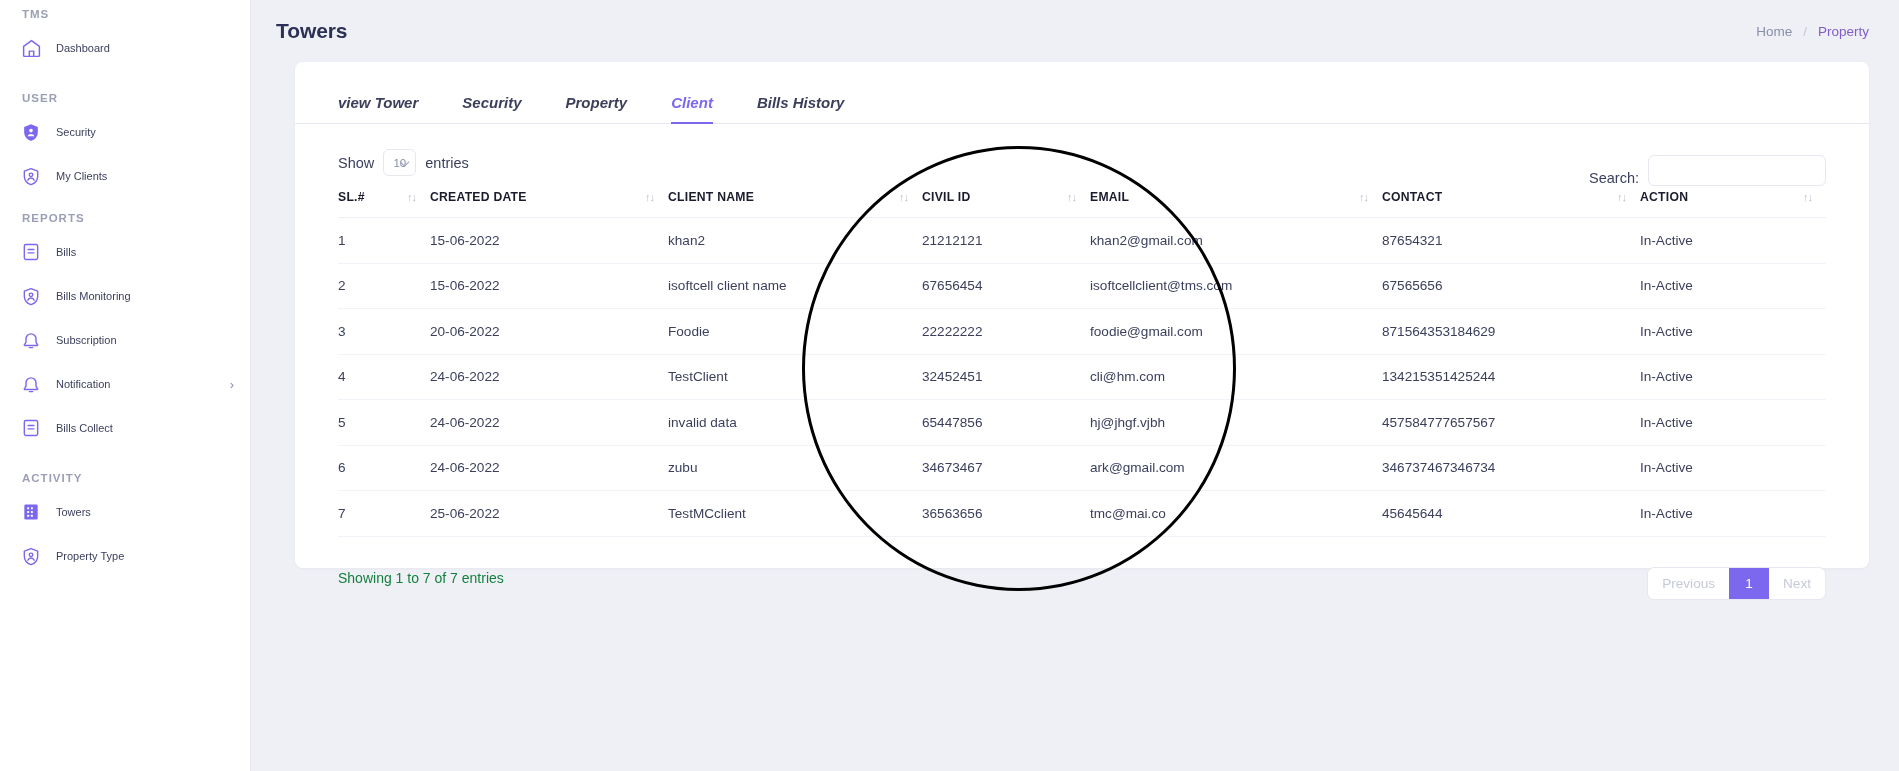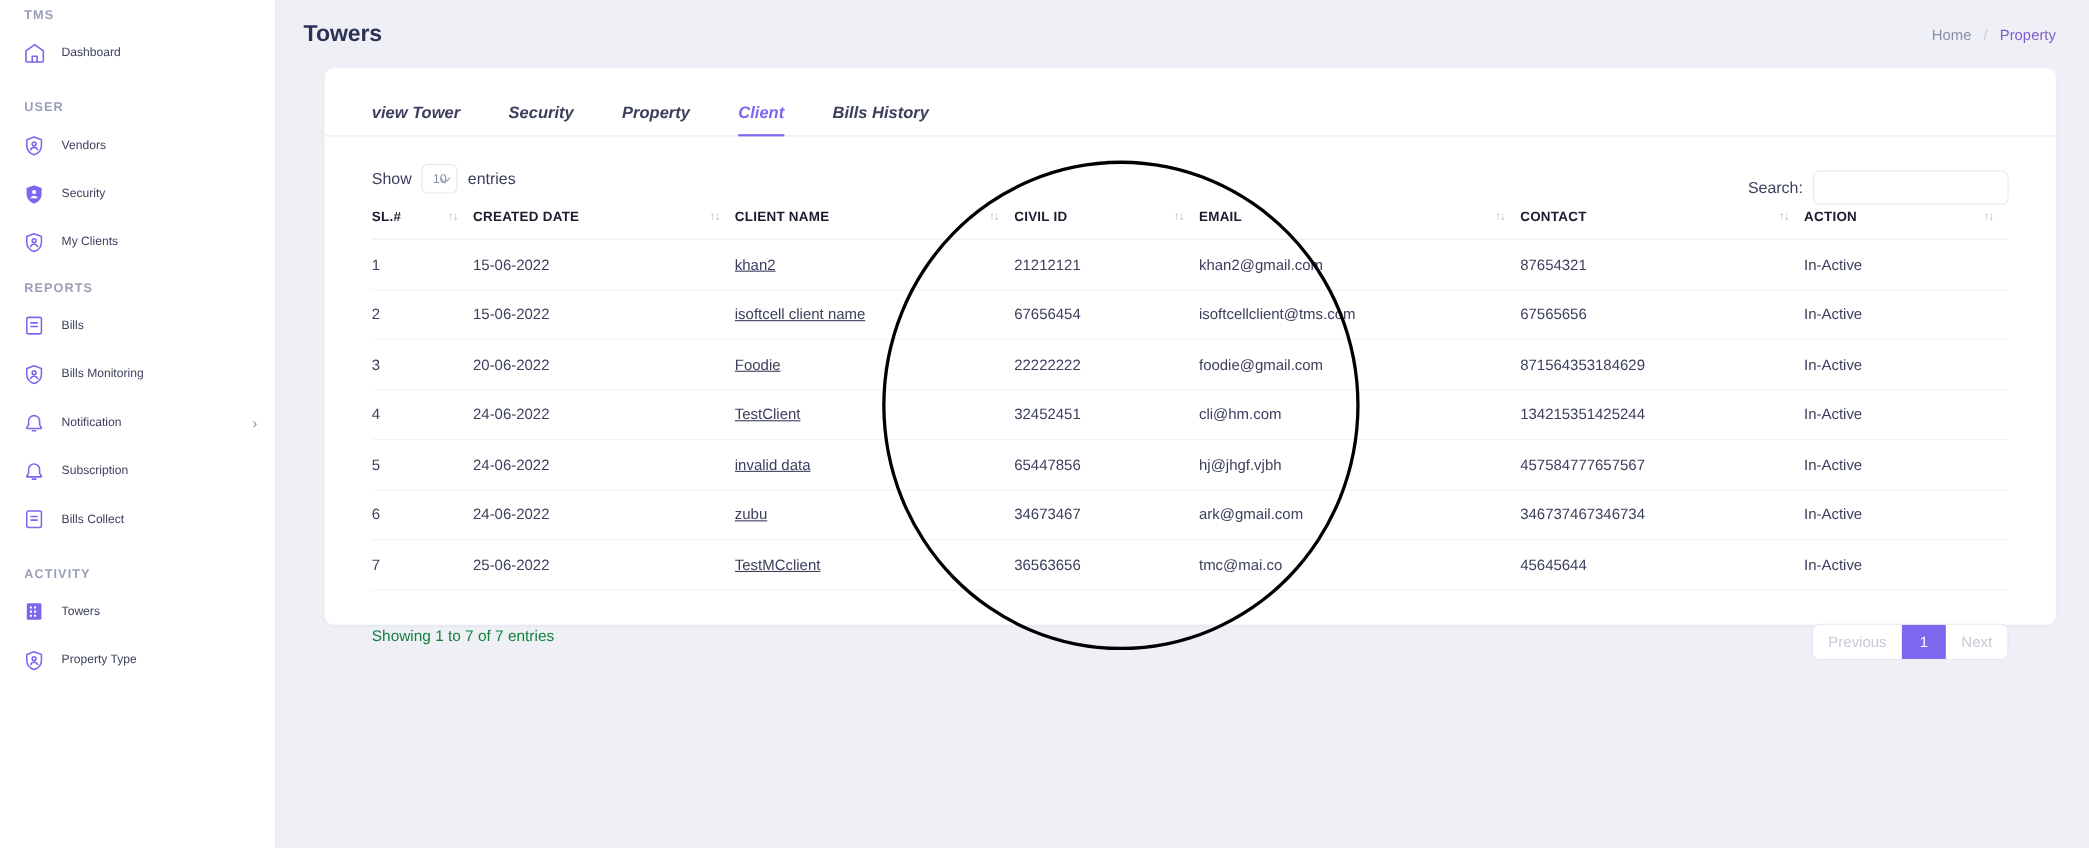--- a/index.html
+++ b/index.html
@@ -146,21 +146,21 @@
     cursor: pointer;
   }
   #length-select .lv { font-size: 11.5px; color: #8b8fa8; }
   #length-select .chev {
     position: absolute; right: 7px; top: 50%;
     width: 7px; height: 7px;
     border-right: 1.3px solid #9aa0b5;
     border-bottom: 1.3px solid #9aa0b5;
     transform: translateY(-65%) rotate(45deg);
   }
-  .search-group { margin-left: auto; display: flex; align-items: center; margin-top: 16px; }
+  .search-group { margin-left: auto; display: flex; align-items: flex-end; margin-top: 16px; }
   .search-label { font-size: 14.5px; color: #3b3f5c; margin-right: 9px; }
   #search-input {
     width: 178px; height: 31px;
     border: 1px solid #e6e7ef;
     border-radius: 6px;
     outline: none;
     padding: 0 10px;
     font-size: 13.5px;
     color: #3b3f5c;
     font-family: "Liberation Sans", sans-serif;
@@ -198,21 +198,21 @@
     color: #3b3f5c;
     padding: 0;
     height: 45.5px;
     border-bottom: 1px solid #f2f3f8;
     vertical-align: middle;
     white-space: nowrap;
     overflow: hidden;
     text-overflow: ellipsis;
   }
   tbody tr:last-child td { border-bottom: 1px solid #f2f3f8; }
-  .c-name { color: #7b68ee; cursor: pointer; text-decoration: underline; }
+  .c-name { color: #7b68ee; cursor: pointer; }
   .c-email { color: #e7515a; cursor: pointer; }
   .c-action { color: #e7515a; cursor: pointer; }
 
   .col-sl     { width: 92px; }
   .col-date   { width: 238px; }
   .col-name   { width: 254px; }
   .col-civil  { width: 168px; }
   .col-email  { width: 292px; }
   .col-contact{ width: 258px; }
   .col-action { width: auto; }
@@ -275,92 +275,81 @@
               <path d="M3 9.5L12 3l9 6.5V20a1 1 0 0 1-1 1H4a1 1 0 0 1-1-1V9.5z"></path>
               <path d="M9.5 21v-6h5v6"></path>
             </svg>
           </span>
         <span class="nav-label">Dashboard</span>
 
       </div>
         <div class="nav-section-label" style="margin-top:22px;margin-bottom:6px;">USER</div>
         <div class="nav-item">
         <span class="nav-ico">
+            <svg width="20" height="21" viewBox="0 0 24 24">
+              <path d="M12 2.2l8.2 3.1v6.5c0 5.1-3.5 8.9-8.2 10.4-4.7-1.5-8.2-5.3-8.2-10.4V5.3L12 2.2z" fill="#7b68ee"></path>
+              <circle cx="12" cy="9.7" r="2.2" fill="#fff"></circle>
+              <path d="M7.9 16.6c.7-1.9 2.3-2.9 4.1-2.9s3.4 1 4.1 2.9z" fill="#fff"></path>
+            </svg>
+          </span>
+        <span class="nav-label">Security</span>
+
+      </div>
+        <div class="nav-item">
+        <span class="nav-ico">
             <svg width="20" height="21" viewBox="0 0 24 24" fill="none" stroke="#7b68ee" stroke-width="1.7" stroke-linecap="round" stroke-linejoin="round">
               <path d="M12 2.5l8 3v6.2c0 5-3.4 8.6-8 10.1-4.6-1.5-8-5.1-8-10.1V5.5l8-3z"></path>
               <circle cx="12" cy="10" r="2.1"></circle>
               <path d="M8.2 16.4c.6-1.7 2.1-2.6 3.8-2.6s3.2.9 3.8 2.6"></path>
             </svg>
           </span>
-        <span class="nav-label">Vendors</span>
-
-      </div>
-        <div class="nav-item">
-        <span class="nav-ico">
-            <svg width="20" height="21" viewBox="0 0 24 24">
-              <path d="M12 2.2l8.2 3.1v6.5c0 5.1-3.5 8.9-8.2 10.4-4.7-1.5-8.2-5.3-8.2-10.4V5.3L12 2.2z" fill="#7b68ee"></path>
-              <circle cx="12" cy="9.7" r="2.2" fill="#fff"></circle>
-              <path d="M7.9 16.6c.7-1.9 2.3-2.9 4.1-2.9s3.4 1 4.1 2.9z" fill="#fff"></path>
-            </svg>
-          </span>
-        <span class="nav-label">Security</span>
+        <span class="nav-label">My Clients</span>
+
+      </div>
+        <div class="nav-section-label" style="margin-top:14px;margin-bottom:6px;">REPORTS</div>
+        <div class="nav-item">
+        <span class="nav-ico">
+            <svg width="20" height="20" viewBox="0 0 24 24" fill="none" stroke="#7b68ee" stroke-width="1.7" stroke-linecap="round" stroke-linejoin="round">
+              <rect x="4" y="3" width="16" height="18" rx="2"></rect>
+              <path d="M8.5 9h7M8.5 13h7"></path>
+            </svg>
+          </span>
+        <span class="nav-label">Bills</span>
 
       </div>
         <div class="nav-item">
         <span class="nav-ico">
             <svg width="20" height="21" viewBox="0 0 24 24" fill="none" stroke="#7b68ee" stroke-width="1.7" stroke-linecap="round" stroke-linejoin="round">
               <path d="M12 2.5l8 3v6.2c0 5-3.4 8.6-8 10.1-4.6-1.5-8-5.1-8-10.1V5.5l8-3z"></path>
               <circle cx="12" cy="10" r="2.1"></circle>
               <path d="M8.2 16.4c.6-1.7 2.1-2.6 3.8-2.6s3.2.9 3.8 2.6"></path>
             </svg>
           </span>
-        <span class="nav-label">My Clients</span>
-
-      </div>
-        <div class="nav-section-label" style="margin-top:14px;margin-bottom:6px;">REPORTS</div>
-        <div class="nav-item">
-        <span class="nav-ico">
-            <svg width="20" height="20" viewBox="0 0 24 24" fill="none" stroke="#7b68ee" stroke-width="1.7" stroke-linecap="round" stroke-linejoin="round">
-              <rect x="4" y="3" width="16" height="18" rx="2"></rect>
-              <path d="M8.5 9h7M8.5 13h7"></path>
-            </svg>
-          </span>
-        <span class="nav-label">Bills</span>
-
-      </div>
-        <div class="nav-item">
-        <span class="nav-ico">
-            <svg width="20" height="21" viewBox="0 0 24 24" fill="none" stroke="#7b68ee" stroke-width="1.7" stroke-linecap="round" stroke-linejoin="round">
-              <path d="M12 2.5l8 3v6.2c0 5-3.4 8.6-8 10.1-4.6-1.5-8-5.1-8-10.1V5.5l8-3z"></path>
-              <circle cx="12" cy="10" r="2.1"></circle>
-              <path d="M8.2 16.4c.6-1.7 2.1-2.6 3.8-2.6s3.2.9 3.8 2.6"></path>
-            </svg>
-          </span>
         <span class="nav-label">Bills Monitoring</span>
 
       </div>
         <div class="nav-item">
         <span class="nav-ico">
             <svg width="20" height="21" viewBox="0 0 24 24" fill="none" stroke="#7b68ee" stroke-width="1.7" stroke-linecap="round" stroke-linejoin="round">
               <path d="M18 14V10a6 6 0 1 0-12 0v4l-1.6 2.6A.6.6 0 0 0 4.9 18h14.2a.6.6 0 0 0 .5-1.4L18 14z"></path>
               <path d="M10 20.5h4"></path>
             </svg>
           </span>
-        <span class="nav-label">Notification</span>
-        <span class="nav-chevron">›</span>
+        <span class="nav-label">Subscription</span>
+
       </div>
         <div class="nav-item">
         <span class="nav-ico">
             <svg width="20" height="21" viewBox="0 0 24 24" fill="none" stroke="#7b68ee" stroke-width="1.7" stroke-linecap="round" stroke-linejoin="round">
               <path d="M18 14V10a6 6 0 1 0-12 0v4l-1.6 2.6A.6.6 0 0 0 4.9 18h14.2a.6.6 0 0 0 .5-1.4L18 14z"></path>
               <path d="M10 20.5h4"></path>
             </svg>
           </span>
-        <span class="nav-label">Subscription</span>
-
+        <span class="nav-label">Notification</span>
+        <span class="nav-chevron">›</span>
       </div>
         <div class="nav-item">
         <span class="nav-ico">
             <svg width="20" height="20" viewBox="0 0 24 24" fill="none" stroke="#7b68ee" stroke-width="1.7" stroke-linecap="round" stroke-linejoin="round">
               <rect x="4" y="3" width="16" height="18" rx="2"></rect>
               <path d="M8.5 9h7M8.5 13h7"></path>
             </svg>
           </span>
         <span class="nav-label">Bills Collect</span>
 

